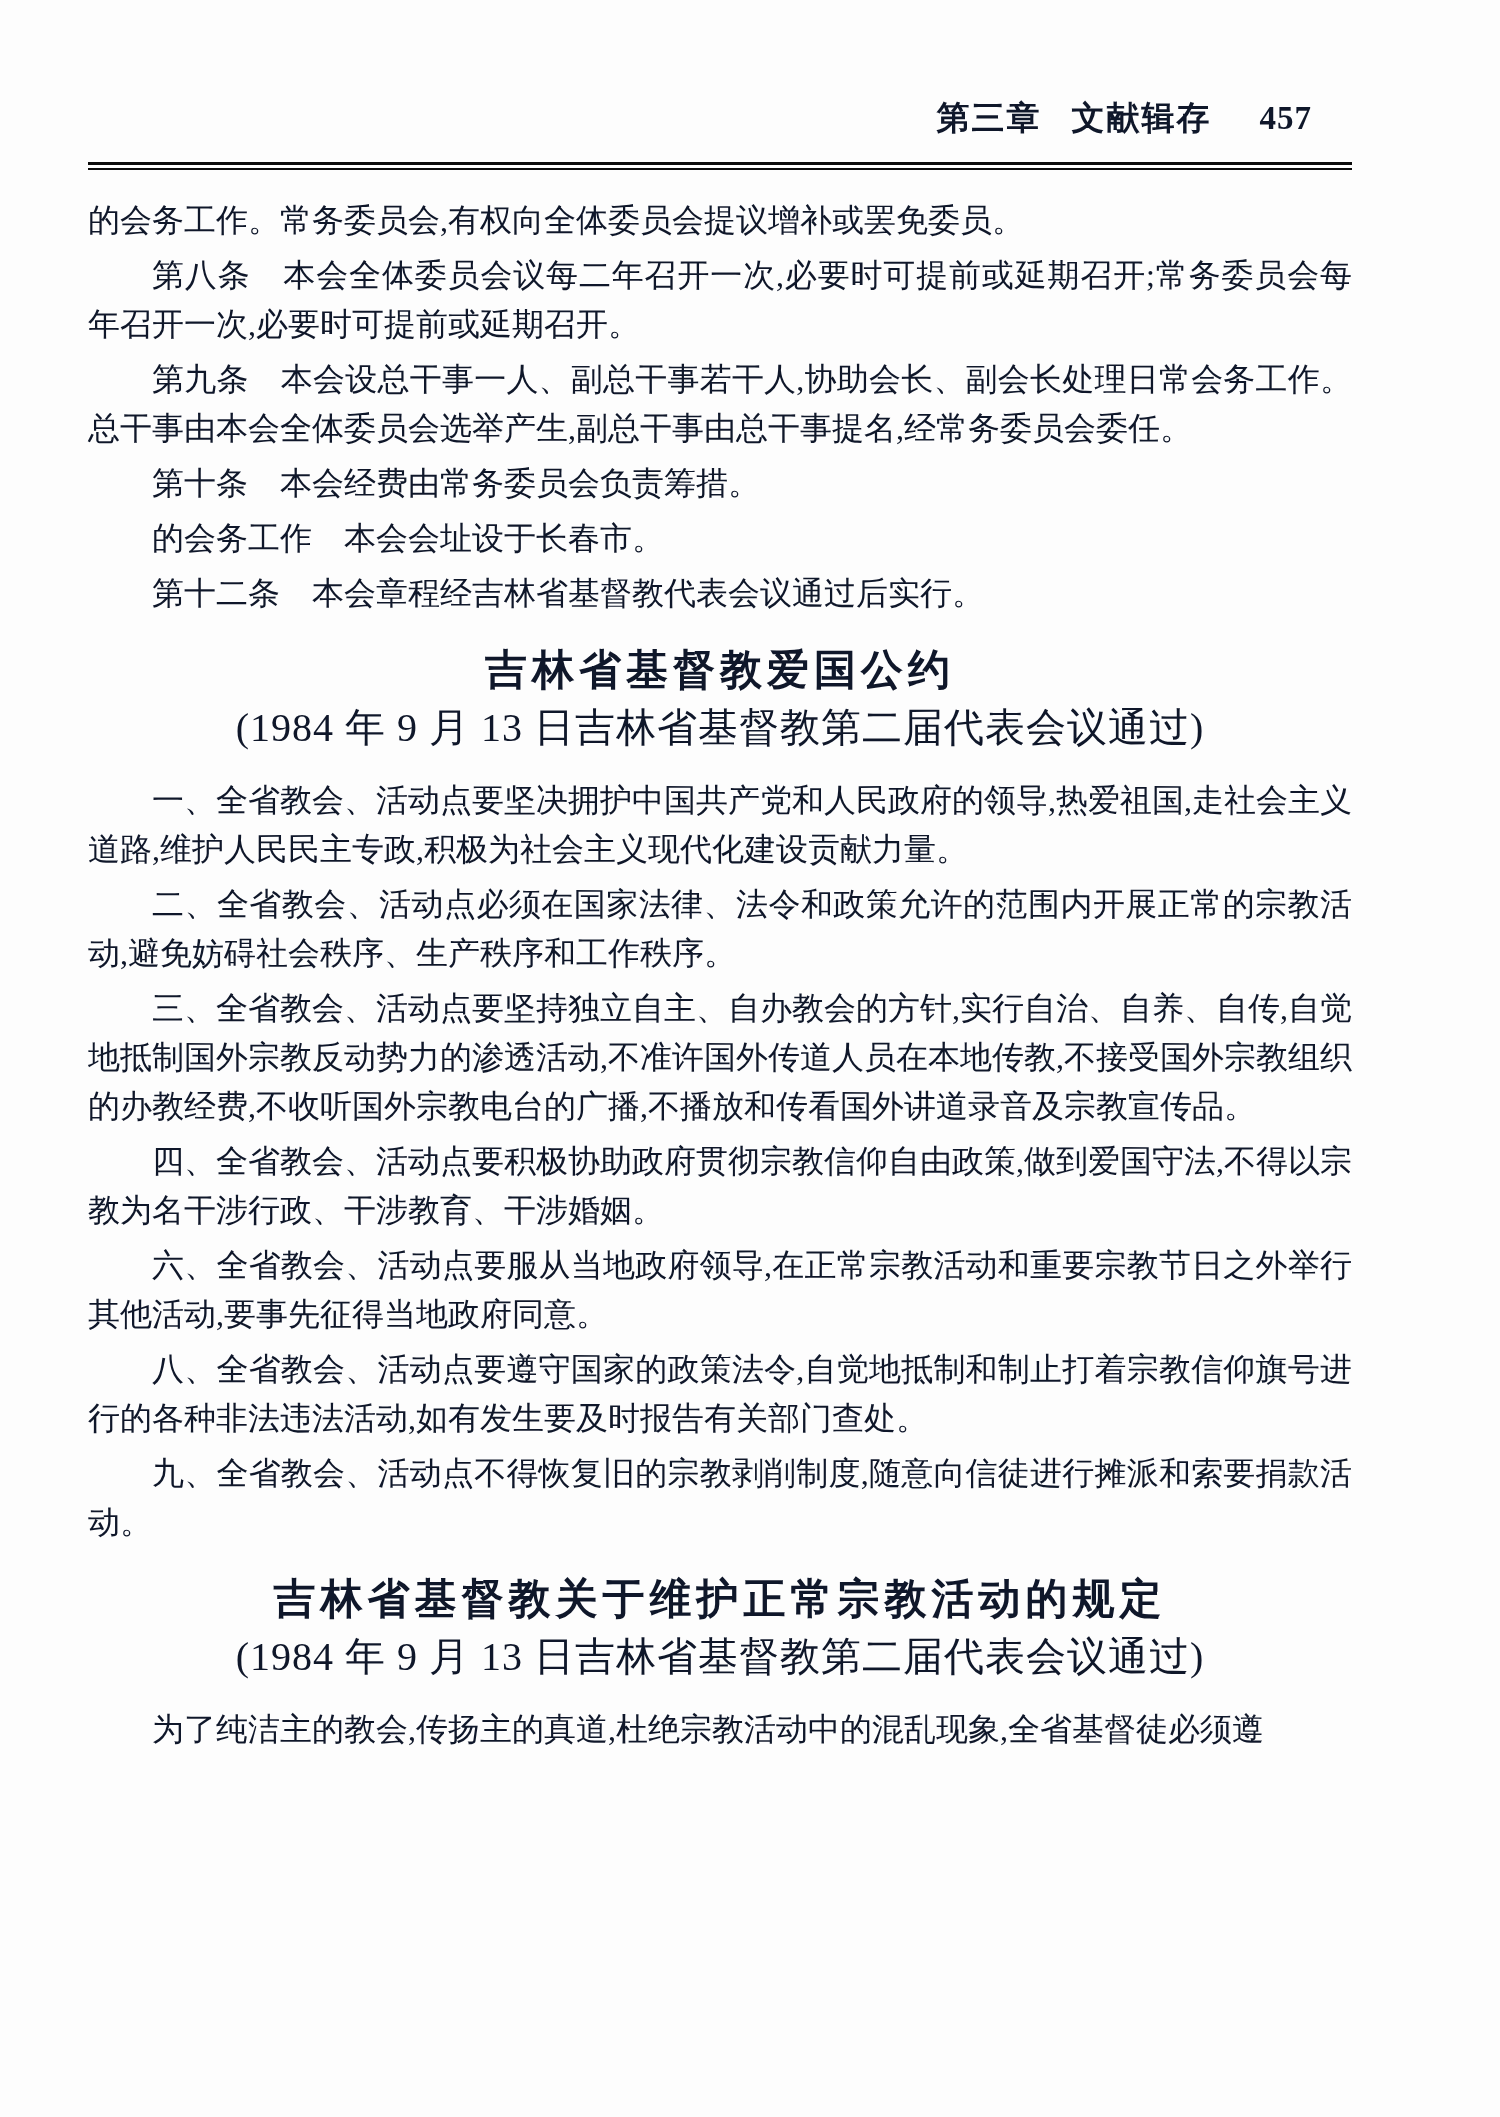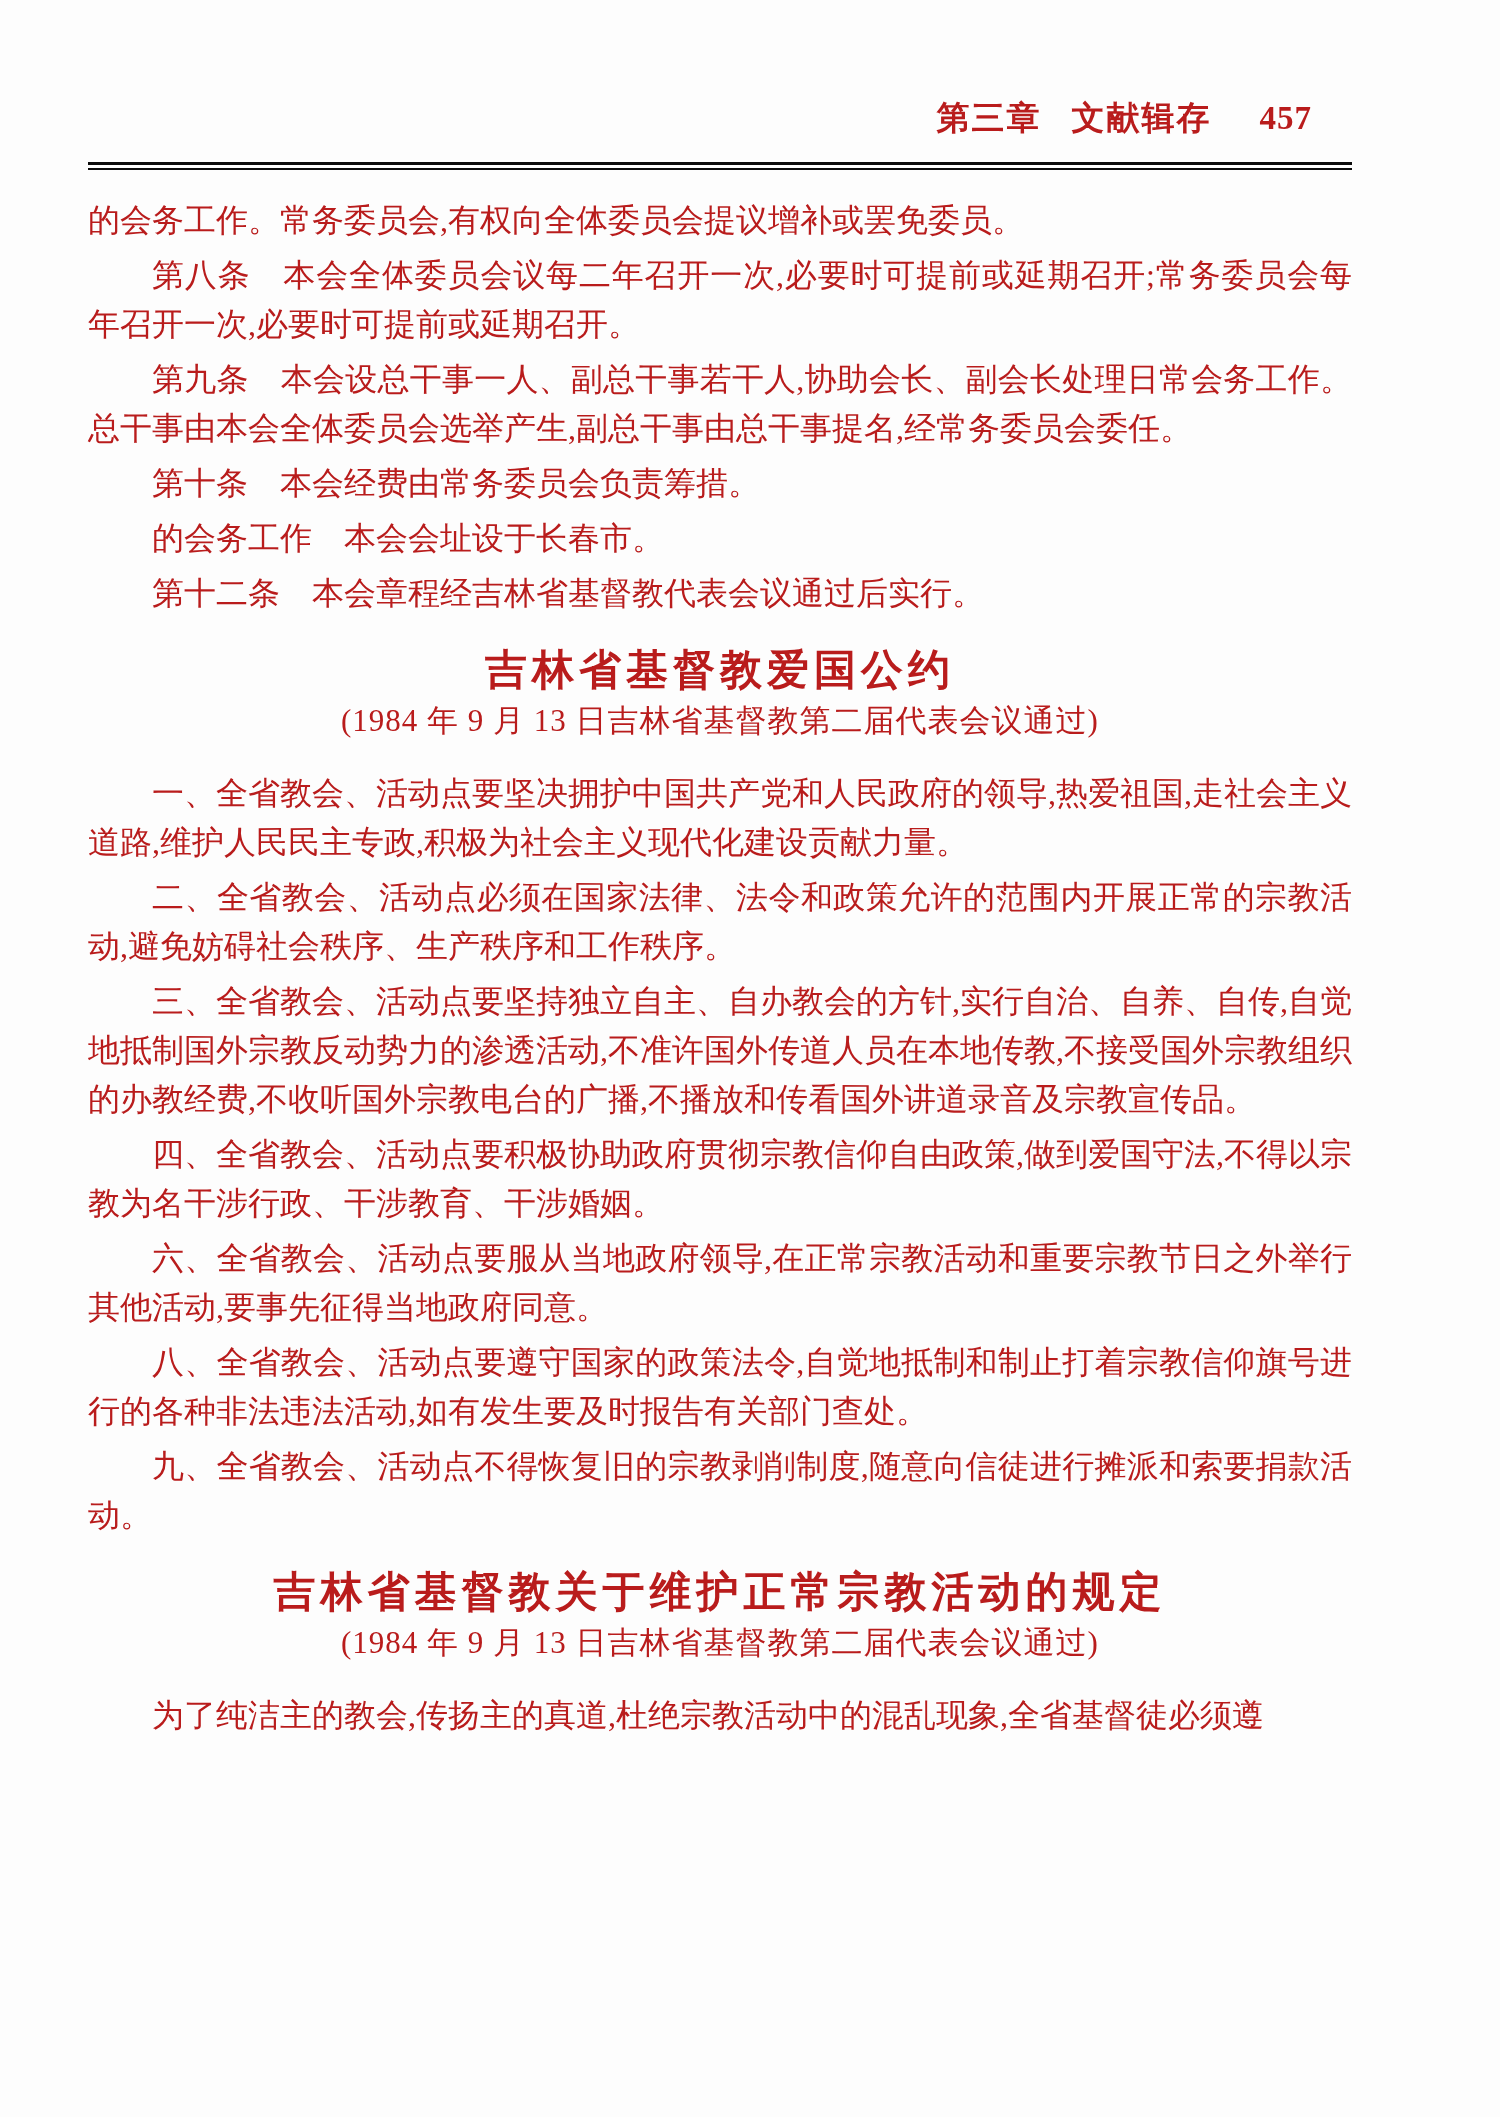--- a/index.html
+++ b/index.html
@@ -4,21 +4,21 @@
 <style>
   html,body{margin:0;padding:0;background:#e8e8e8;}
   .page{
     position:relative;
     width:1500px;height:2117px;
     margin:0 auto;
     background:#fdfdfd;
     box-sizing:border-box;
     padding:0 148px 0 88px;
     font-family:"Liberation Serif","DejaVu Serif",serif;
-    color:#b91c1c;
+    color:#0f172a;
     overflow:hidden;
   }
   
   .page-header{
     padding-top:96px;
     text-align:right;
     font-size:33px;
     font-weight:bold;
     line-height:44px;
     letter-spacing:2px;
@@ -53,23 +53,23 @@
   
   .doc-title{
     margin:24px 0 0 0;
     text-align:center;
     font-size:42px;
     font-weight:bold;
     line-height:56px;
     letter-spacing:5px;
   }
   .doc-subtitle{
-    margin:1px 0 0 0;
+    margin:8px 0 0 0;
     text-align:center;
-    font-size:31px;
+    font-size:40px;
     line-height:44px;
     font-weight:normal;
     letter-spacing:1px;
   }
 </style>
 </head>
 <body>
 
 <div class="page">
 

